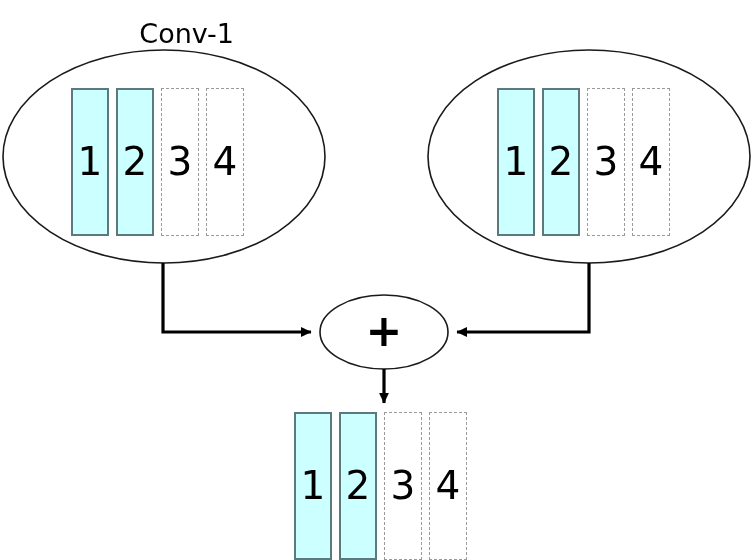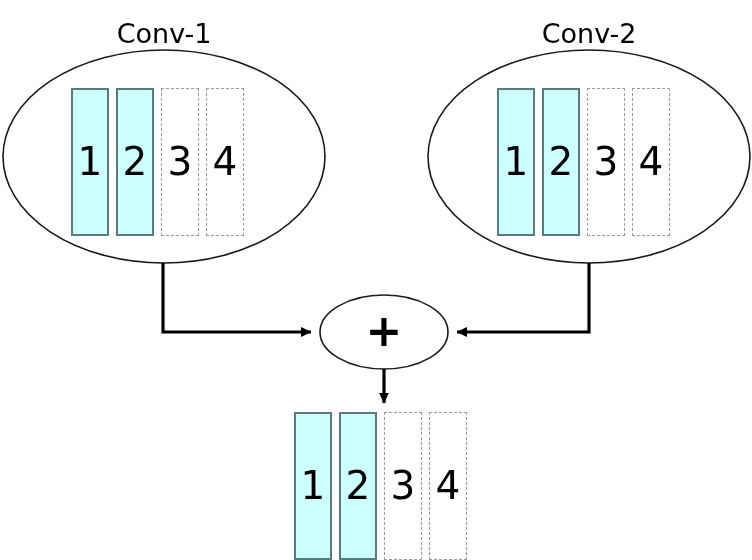--- a/index.html
+++ b/index.html
@@ -20,21 +20,21 @@
     left: 0;
     top: 0;
     width: 752px;
     height: 560px;
   }
   .group-label {
     position: absolute;
     font-family: "DejaVu Sans", "Liberation Sans", sans-serif;
     font-size: 27px;
     color: #000000;
-    text-align: center;
+    text-align: right;
     white-space: nowrap;
     line-height: 1;
   }
   .bar-group {
     position: absolute;
   }
   .bar {
     position: absolute;
     box-sizing: border-box;
     display: flex;
@@ -97,21 +97,20 @@
 
     <path d="M163,263 L163,332 L311,332" fill="none" stroke="#000000" stroke-width="3.2" marker-end="url(#arrowRight)"></path>
 
     <path d="M589,263 L589,332 L457,332" fill="none" stroke="#000000" stroke-width="3.2" marker-end="url(#arrowLeft)"></path>
 
     <path d="M384,369 L384,403" fill="none" stroke="#000000" stroke-width="3.2" marker-end="url(#arrowDown)"></path>
   </svg>
 
   <div class="group-label" style="left:94px; top:20px; width:140px;">Conv-1</div>
 
-  <div class="group-label" style="left:519px; top:20px; width:140px;">Conv-2</div>
 
   <div class="bar-group" style="left:71px; top:88px; width:190px; height:148px;">
     <div class="bar active" style="left:0px; top:0px; width:38px; height:148px;">
       <span class="bar-num">1</span>
     </div>
     <div class="bar active" style="left:45px; top:0px; width:38px; height:148px;">
       <span class="bar-num">2</span>
     </div>
     <div class="bar inactive" style="left:90px; top:0px; width:38px; height:148px;">
       <span class="bar-num">3</span>

